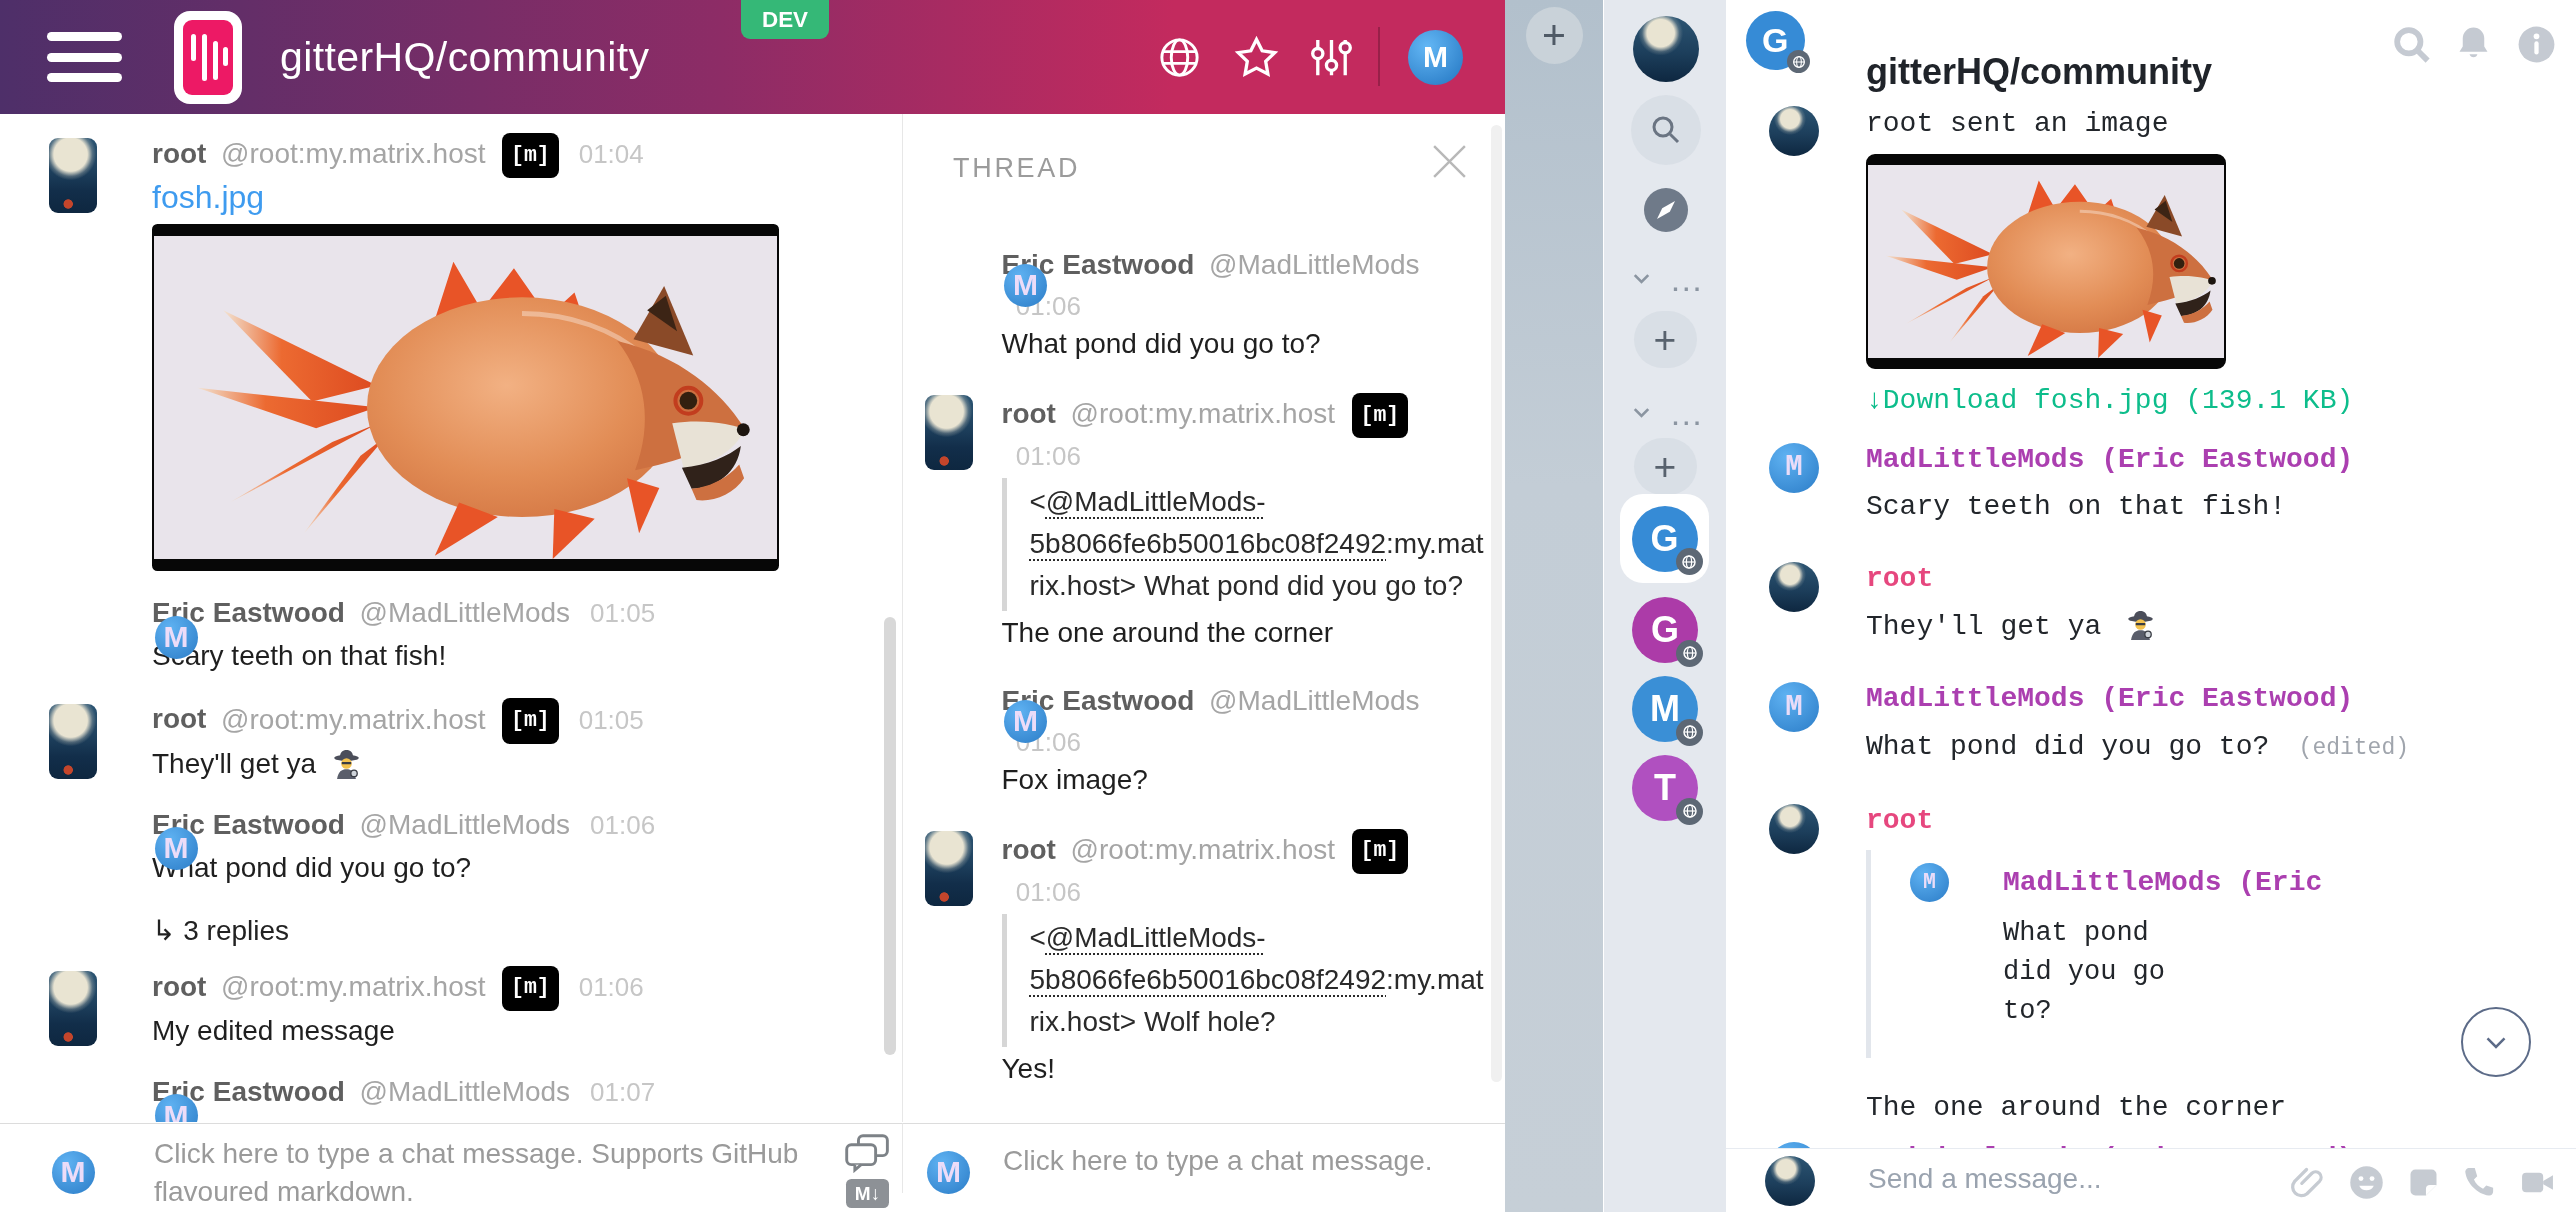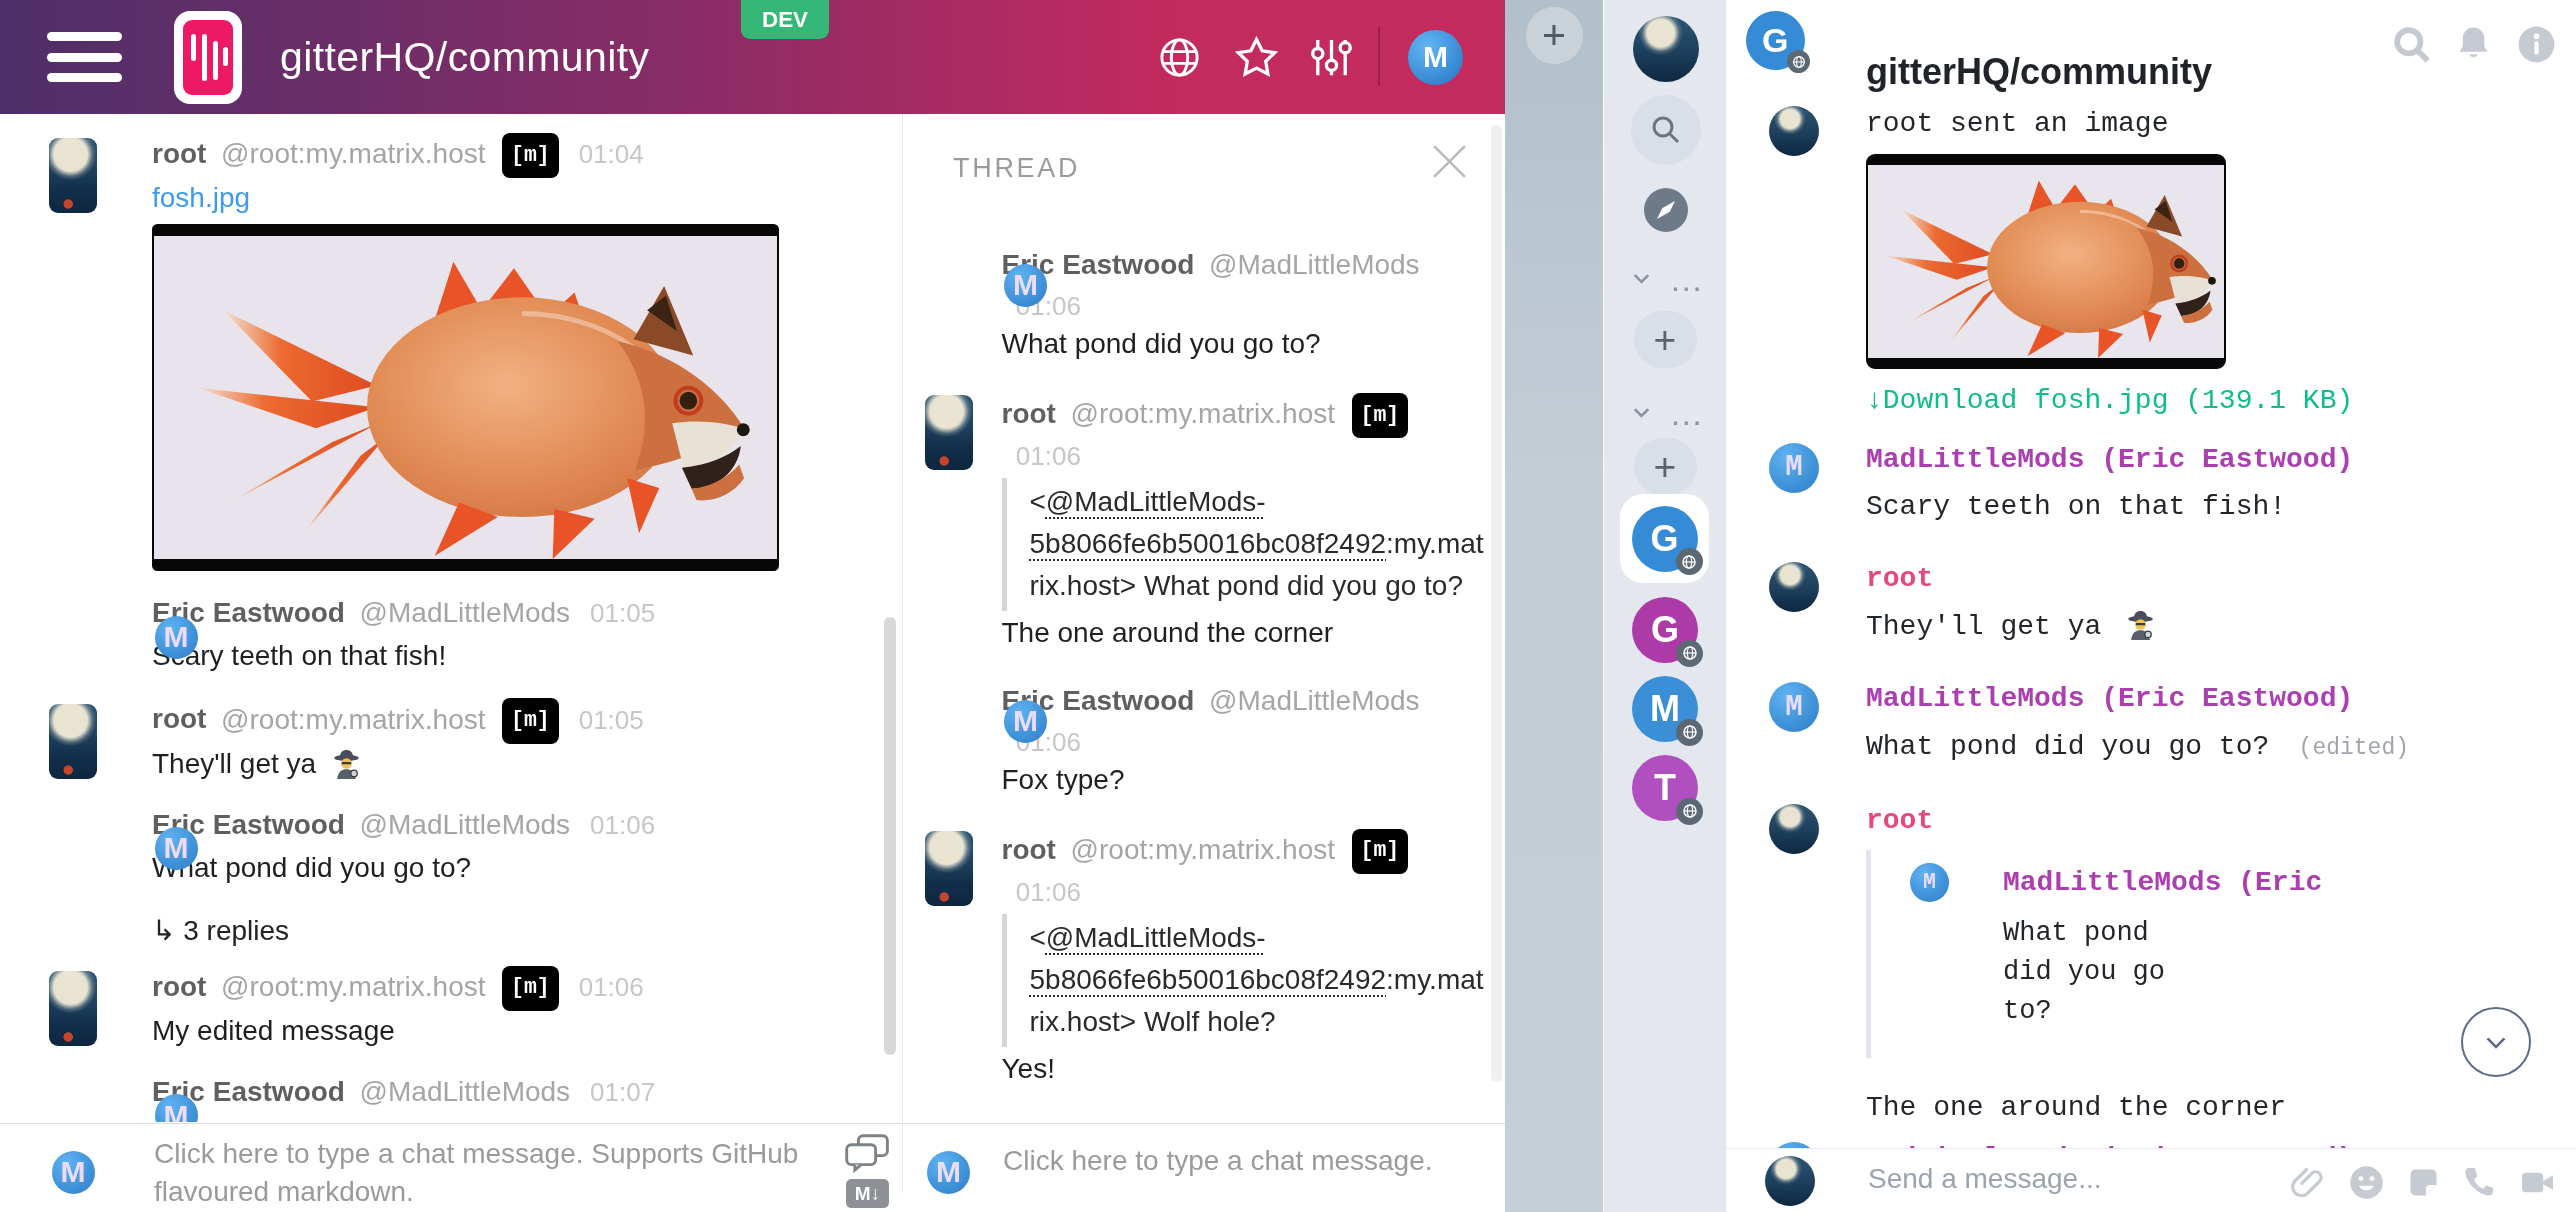--- a/index.html
+++ b/index.html
@@ -43,21 +43,21 @@
   .av-m::after{content:"M";position:absolute;left:0;top:16px;width:48px;height:43px;
       display:flex;align-items:center;justify-content:center;color:#ecdcf8;font-size:30px;font-weight:700;}
   .g-name-row{line-height:38px;white-space:nowrap;}
   .g-sender{font-weight:700;font-size:28px;color:#5f5f5f;}
   .g-username{font-size:28px;color:#a5a5a5;margin-left:10.7px;}
   .m-badge{display:inline-block;background:#000;color:#fff;border-radius:8px;font-size:21.5px;
     font-weight:700;padding:2.7px 9px 4.5px;margin-left:12.5px;vertical-align:2.7px;
     font-family:"Liberation Mono",monospace;}
   .g-time{font-size:26px;color:#c6c6c6;margin-left:16px;}
   .g-body{font-size:28px;color:#1f1f1f;line-height:39px;}
-  .g-link{color:#3e9bef;font-size:28px;line-height:39px;text-decoration:none;cursor:pointer;}
+  .g-link{color:#3e9bef;font-size:32px;line-height:39px;text-decoration:none;cursor:pointer;}
   .g-img{width:627px;height:347px;margin-top:7.2px;background:#e9e4eb;border:2.7px solid #070707;
     border-top-width:12.5px;border-bottom-width:12.5px;border-radius:5.4px;overflow:hidden;cursor:pointer;}
   .g-img svg,.e-img svg{width:100%;height:100%;}
   .g-thread-link{margin-top:25px;font-size:28px;color:#222;cursor:pointer;line-height:38px;}
   .g-scrollbar{position:absolute;left:884px;top:617px;width:11.6px;height:438px;border-radius:6.3px;
     background:#d8d8d8;cursor:pointer;}
 
   .g-composer{position:absolute;left:0;top:1123px;width:902px;height:90px;background:#fff;
     border-top:1.8px solid #dcdcdc;}
   .g-composer .g-avatar{top:10.7px;left:49px;}
@@ -379,21 +379,21 @@
         <div class="g-body">The one around the corner</div>
       </div>
 
       <div class="t-msg">
         <span class="g-avatar av-m"></span>
         <div class="g-name-row">
           <span class="g-sender">Eric Eastwood</span>
           <span class="g-username">@MadLittleMods</span>
         </div>
         <div class="t-time">01:06</div>
-        <div class="g-body">Fox type?</div>
+        <div class="g-body">Fox image?</div>
       </div>
 
       <div class="t-msg">
         <span class="g-avatar av-moon"></span>
         <div class="g-name-row">
           <span class="g-sender">root</span>
           <span class="g-username">@root:my.matrix.host</span>
           <span class="m-badge">[m]</span>
         </div>
         <div class="t-time">01:06</div>

